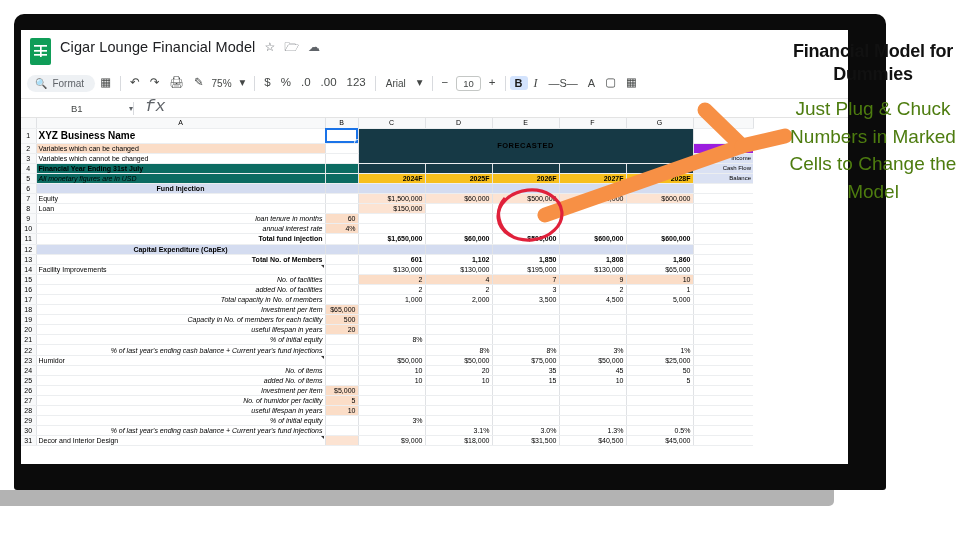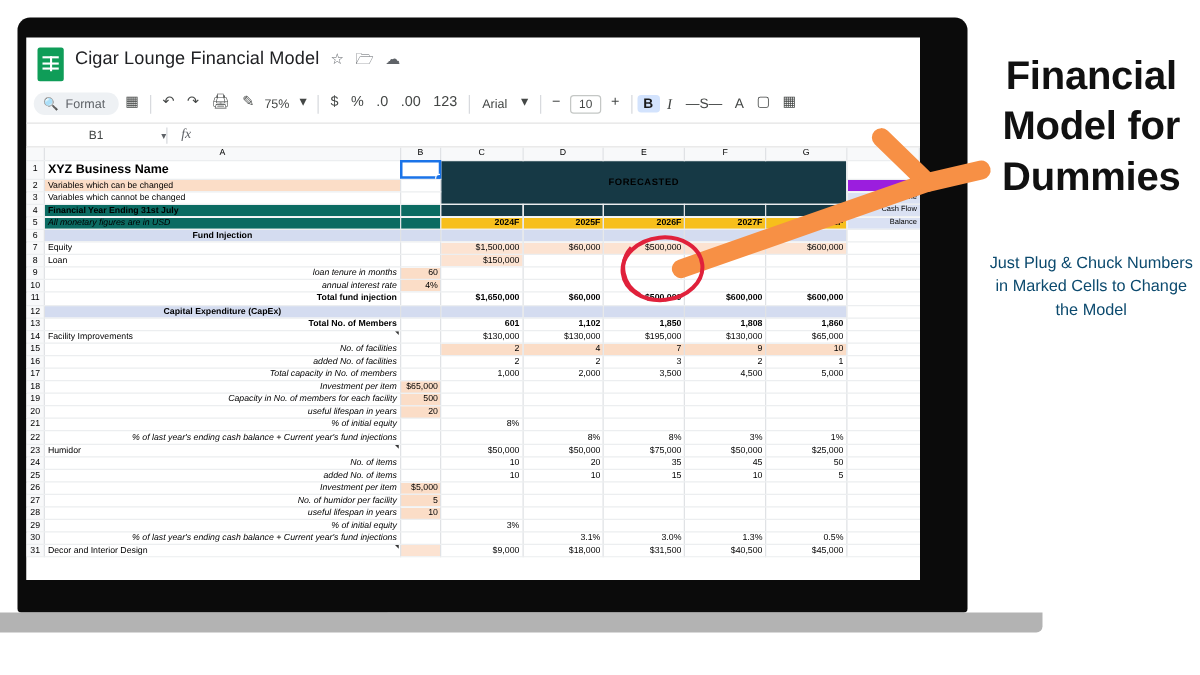--- a/index.html
+++ b/index.html
@@ -12,21 +12,21 @@
 
   
   #laptop {
     position: absolute;
     left: 14px; top: 14px;
     width: 760px; height: 480px;
   }
   #laptop-screen {
     position: absolute;
     left: 0; top: 0;
-    width: 760px; height: 476px;
+    width: 872px; height: 476px;
     background: #0b0b0b;
     border-radius: 10px 10px 3px 3px;
     padding: 16px 38px 26px 7px;
   }
   #laptop-base {
     position: absolute;
     left: -60px; top: 476px;
     width: 880px; height: 16px;
     background: #b3b3b3;
     border-radius: 0 0 5px 5px;
@@ -122,21 +122,21 @@
     display: flex; align-items: center;
     height: 20px;
     border-top: 1px solid #e3e3e3;
     border-bottom: 1px solid #e3e3e3;
     padding-left: 7px;
     font-size: 9.5px;
     color: #444746;
   }
   .namebox { width: 58px; margin-left: 43px; }
   .nb-caret { color: #5f6368; font-size: 8px; }
-  .fx { margin: 0 9px 3px 11px; font-style: italic; font-family:Liberation Serif, serif; color:#5f6368; font-size: 11px;}
+  .fx { margin: 0 9px 3px 11px; font-style: italic; font-family:Liberation Mono, monospace; color:#5f6368; font-size: 17px;}
   .fb-sep { width:1px; height: 13px; background:#d8dade; }
 
   
   .grid-wrap { position: relative; overflow: hidden; }
   table.grid { border-collapse: collapse; table-layout: fixed; }
   table.grid td, table.grid th {
     border-right: 1px solid #e0e2e5;
     border-bottom: 1px solid #eceef0;
     font-size: 7px;
     height: 10.1px;
@@ -209,31 +209,31 @@
   #ann-svg { position: absolute; left:0; top:0; width:960px; height:540px; pointer-events:none; }
 
   
   #right-panel {
     position: absolute;
     left: 786px; top: 40px;
     width: 174px;
     text-align: center;
   }
   #headline {
-    font-size: 32px;
+    font-size: 18px;
     font-weight: bold;
     line-height: 1.26;
     color: #111;
     letter-spacing: -.2px;
   }
   #subline {
-    margin-top: 40px;
-    font-size: 13px;
+    margin-top: 10px;
+    font-size: 19px;
     line-height: 1.45;
-    color: #0c4a6e;
+    color: #4d7c0f;
   }
 </style>
 </head>
 <body>
 
 <div id="laptop">
   <div id="laptop-screen">
     <div id="sheets-app">
 
       <div class="title-bar">

